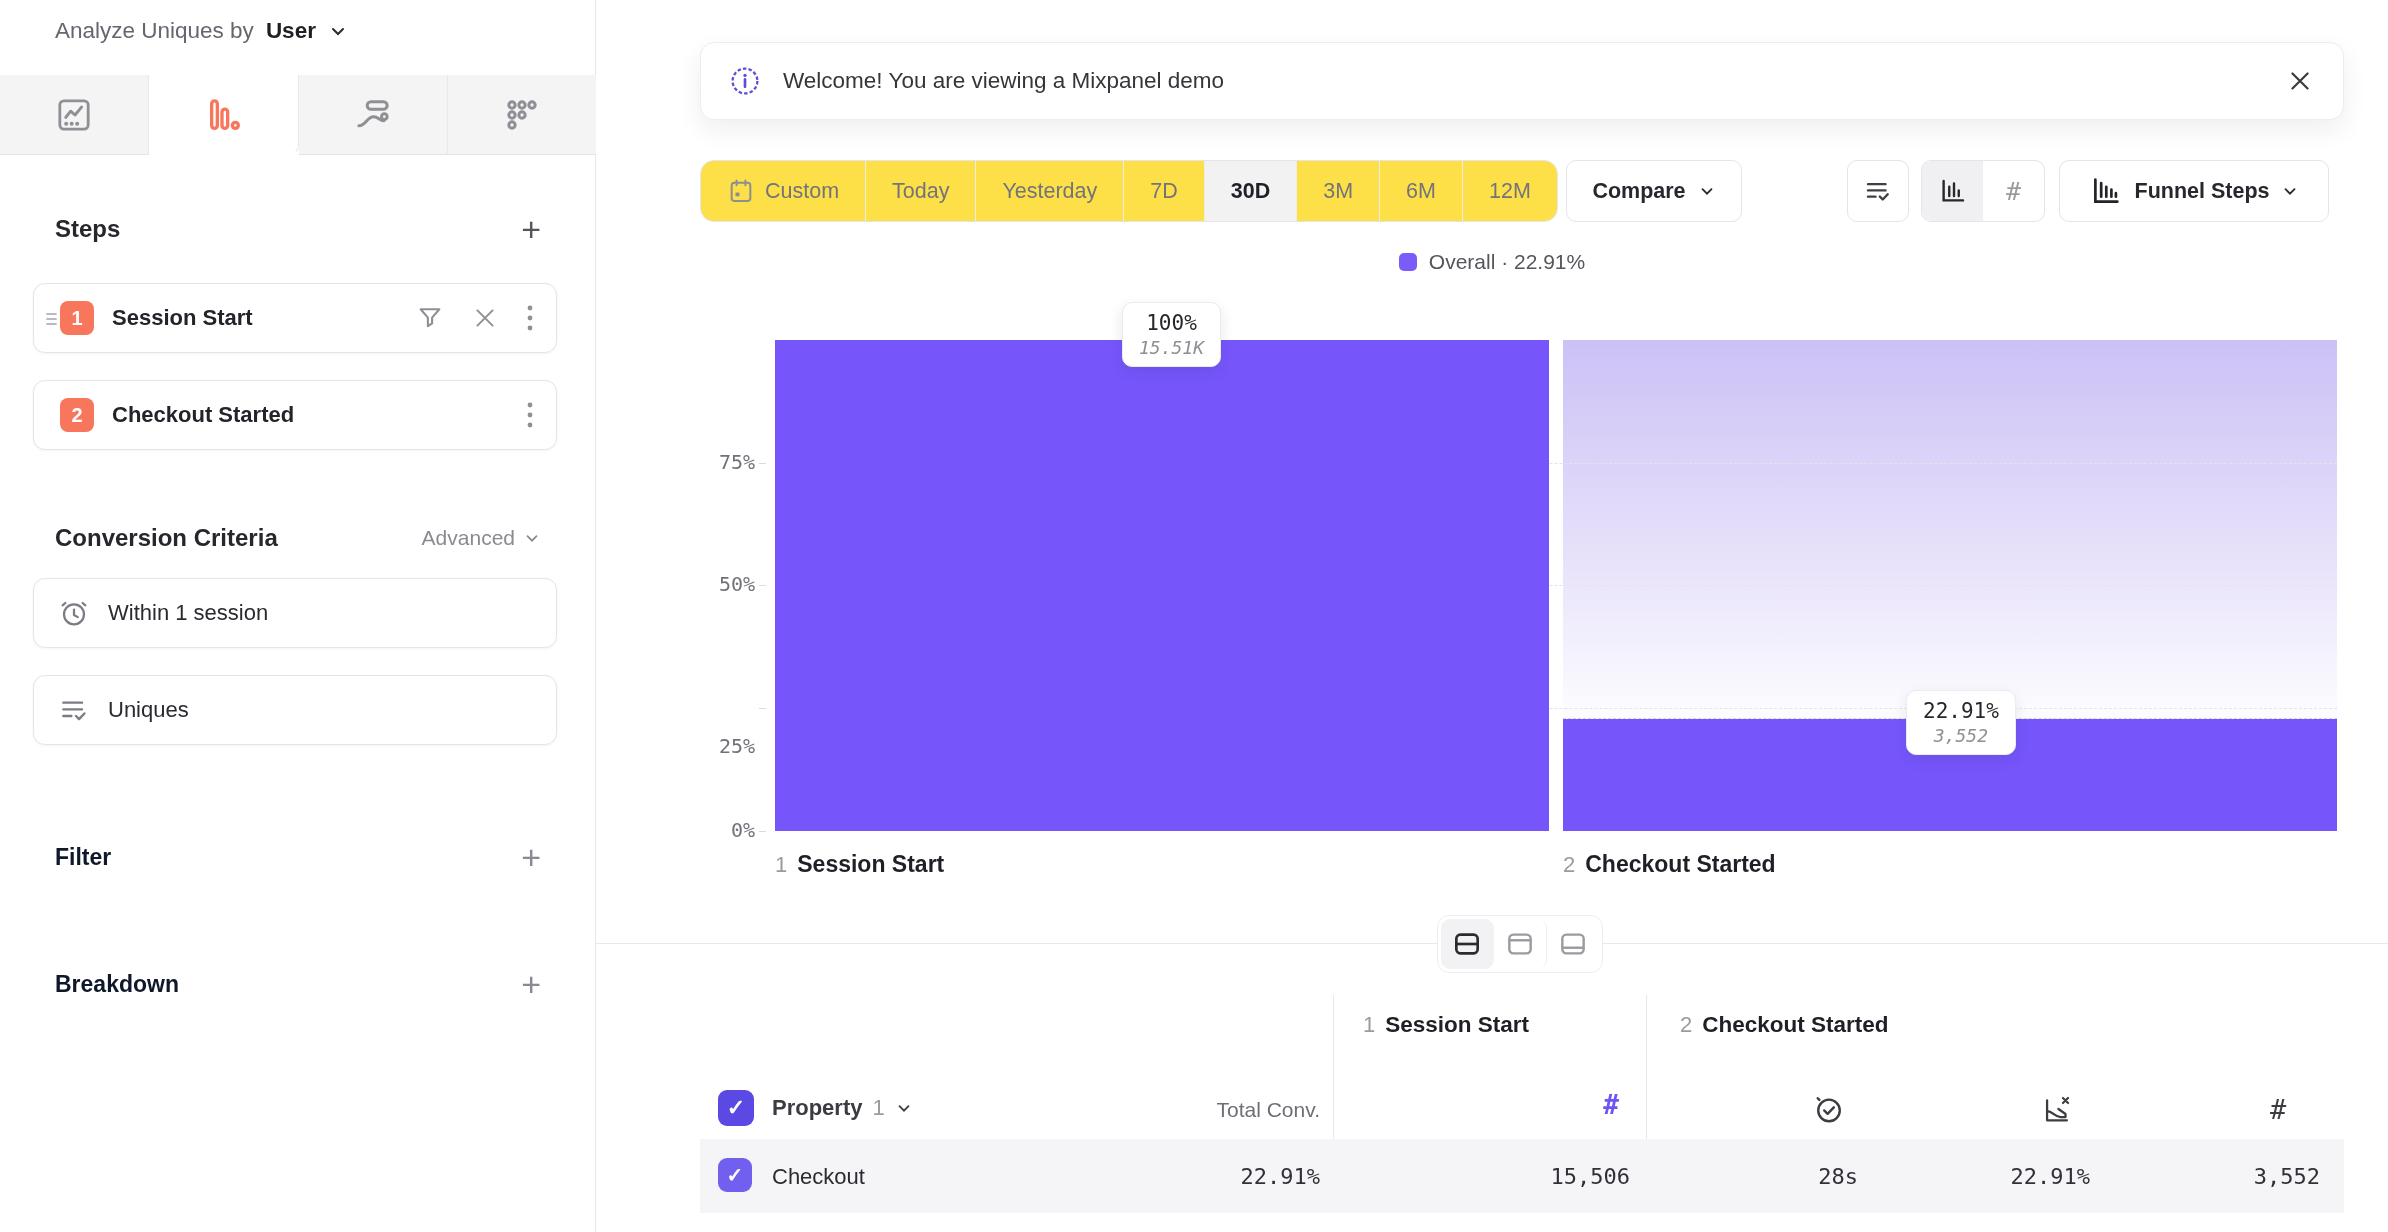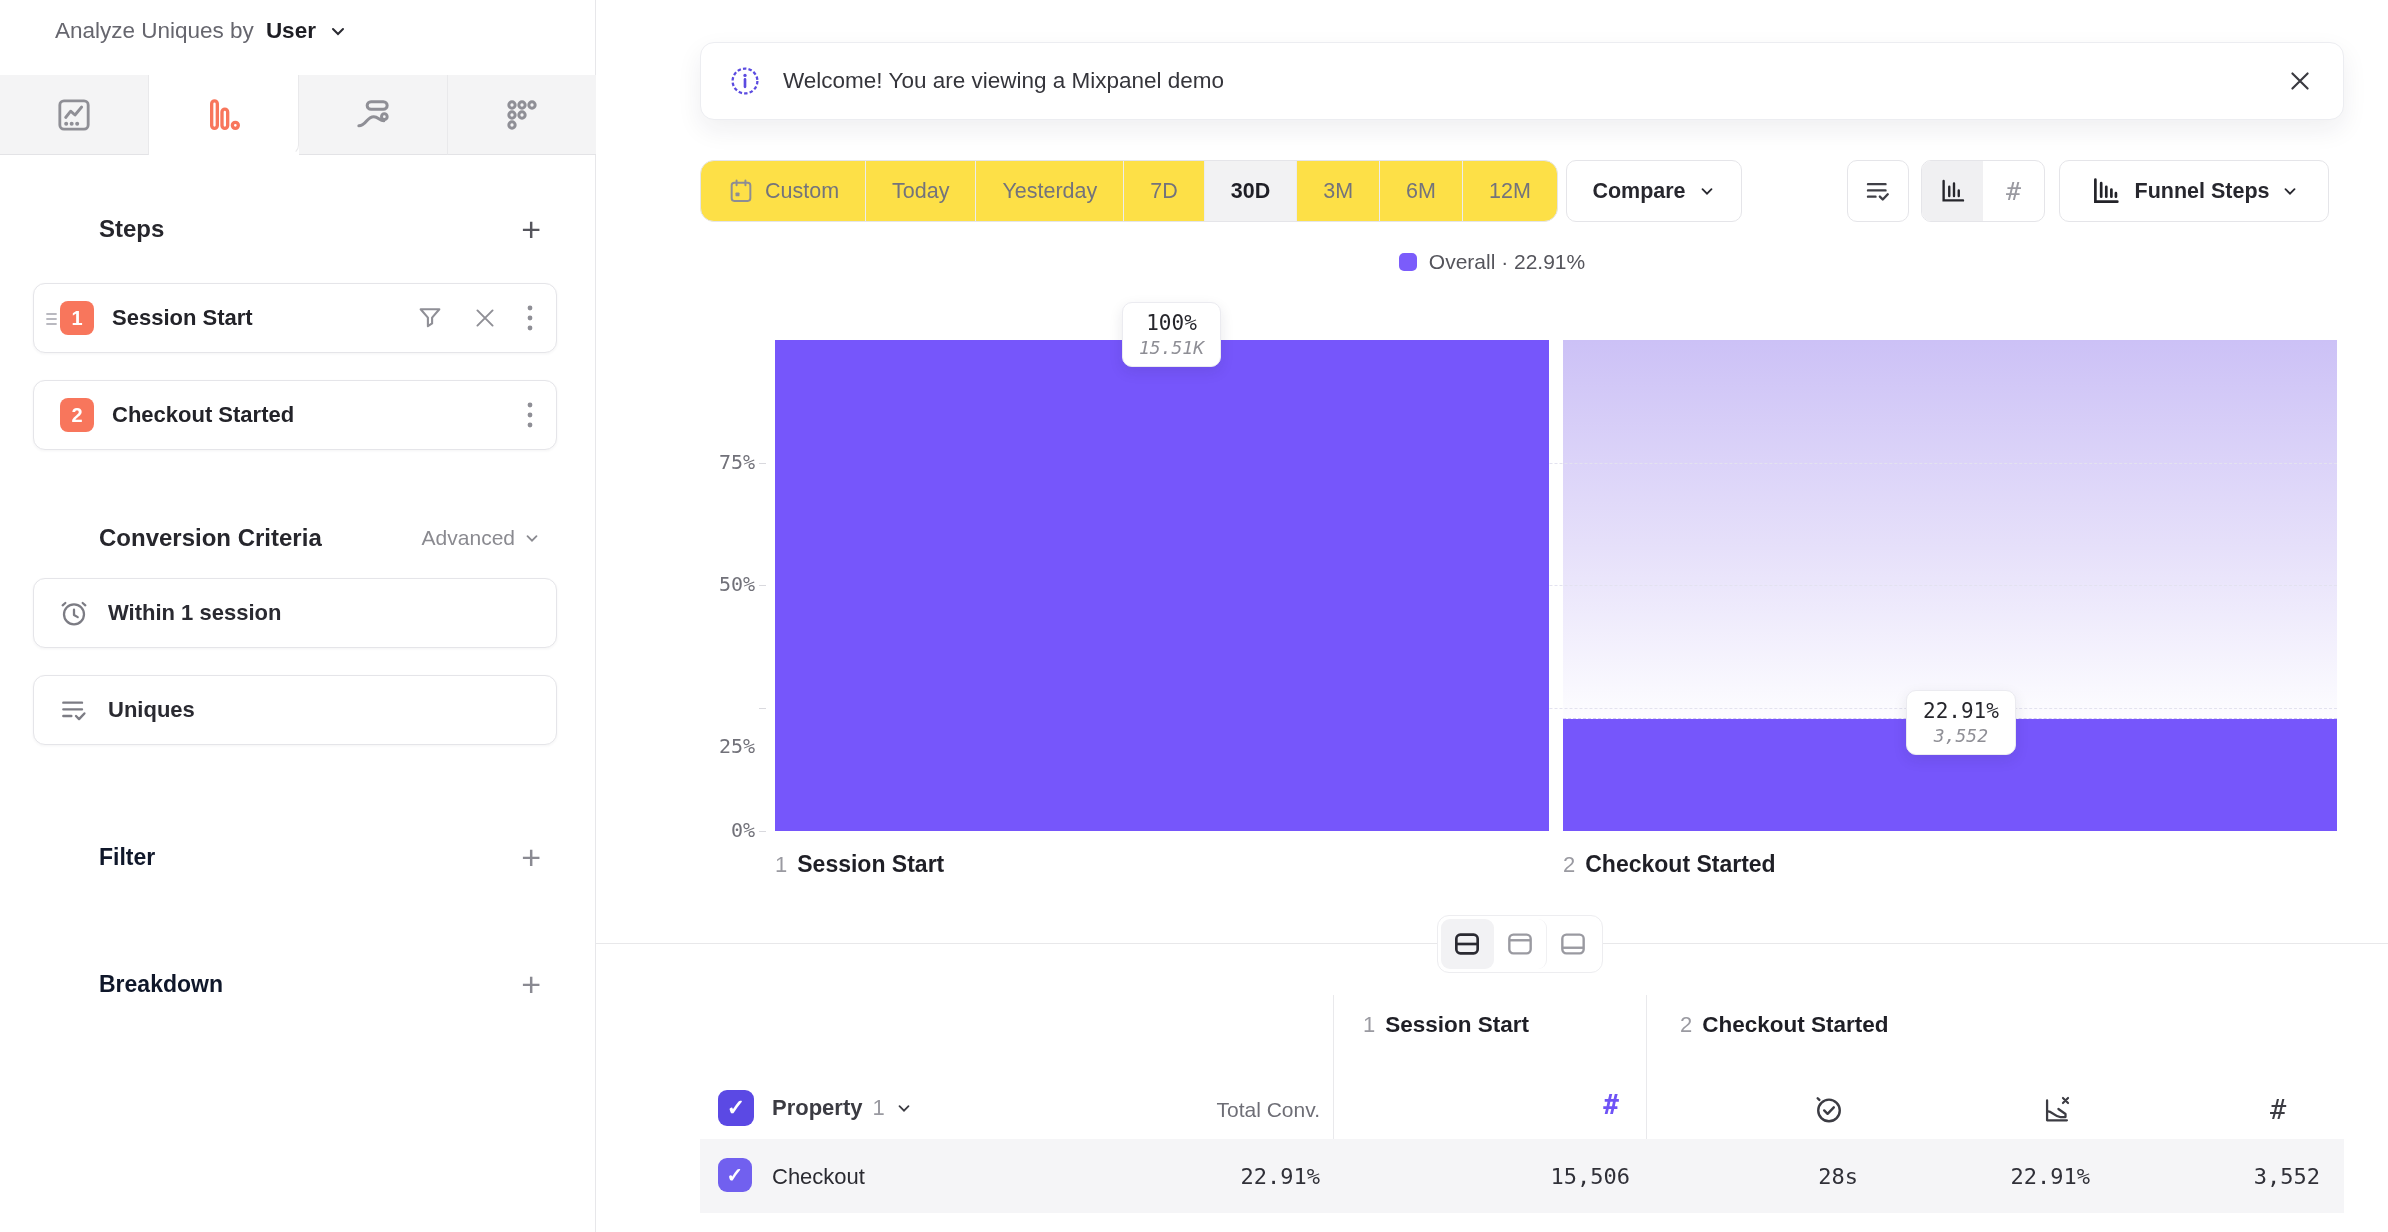--- a/index.html
+++ b/index.html
@@ -16,33 +16,33 @@
   .sb-header .entity { color:#1e1e24; font-weight:700; }
   .sb-tabs { position:absolute; left:0; top:75px; width:596px; height:80px; display:flex; }
   .sb-tab { flex:1 1 0; display:flex; align-items:center; justify-content:center;
             background:#f4f4f5; border-bottom:1px solid #e3e3e6; border-right:1px solid #e9e9eb;
             color:#8f8f96; cursor:pointer; }
   .sb-tab:last-child { border-right:none; }
   .sb-tab.active { background:#fff; border-bottom:1px solid transparent; color:#f8765c;
                    border-radius:0 0 10px 10px; }
   .sec-head { position:absolute; left:55px; width:486px; display:flex; align-items:center;
               justify-content:space-between; }
-  .sec-title { font-size:24px; font-weight:700; color:#26262c;margin-left:44px; }
+  .sec-title { font-size:24px; font-weight:700; color:#26262c; }
   .sec-title.muted { color:#0f172a; font-weight:600; font-size:23px; }
   .plus { font-size:34px; font-weight:300; color:#55555c; line-height:1; cursor:pointer; }
   .plus.muted { color:#8a8a92; }
   .card { position:absolute; left:33px; width:524px; height:70px; background:#fff;
           border:1px solid #e5e5e9; border-radius:12px;
           box-shadow:0 1px 3px rgba(30,30,50,.05); display:flex; align-items:center; }
   .step-badge { width:34px; height:34px; border-radius:8px; background:#f8765c; color:#fff;
                 font-size:20px; font-weight:700; display:flex; align-items:center;
                 justify-content:center; margin-left:26px; flex:none; }
   .card .drag { position:absolute; left:9px; top:24px; color:#b9b9c0; }
   .step-label { font-size:22px; font-weight:700; color:#232329; margin-left:18px; flex:1; }
-  .cc-label { font-size:22px; font-weight:700; color:#2a2a31; margin-left:18px; }
+  .cc-label { font-size:22px; font-weight:400; color:#2a2a31; margin-left:18px; }
   .card .icons { display:flex; align-items:center; gap:28px; margin-right:22px; color:#8f8f96; }
   .cc-icon { margin-left:24px; color:#7c7c84; flex:none; display:flex; }
   .advanced { display:flex; align-items:center; gap:8px; font-size:21px; color:#8a8a90; cursor:pointer; }
 
   
   .banner { position:absolute; left:700px; top:42px; width:1644px; height:78px; background:#fff;
             border:1px solid #ecedf1; border-radius:14px; box-shadow:0 10px 26px rgba(25,25,60,.07);
             display:flex; align-items:center; }
   .banner .info { margin-left:28px; display:flex; }
   .banner .msg { margin-left:22px; font-size:22.5px; color:#35353b; flex:1; }

